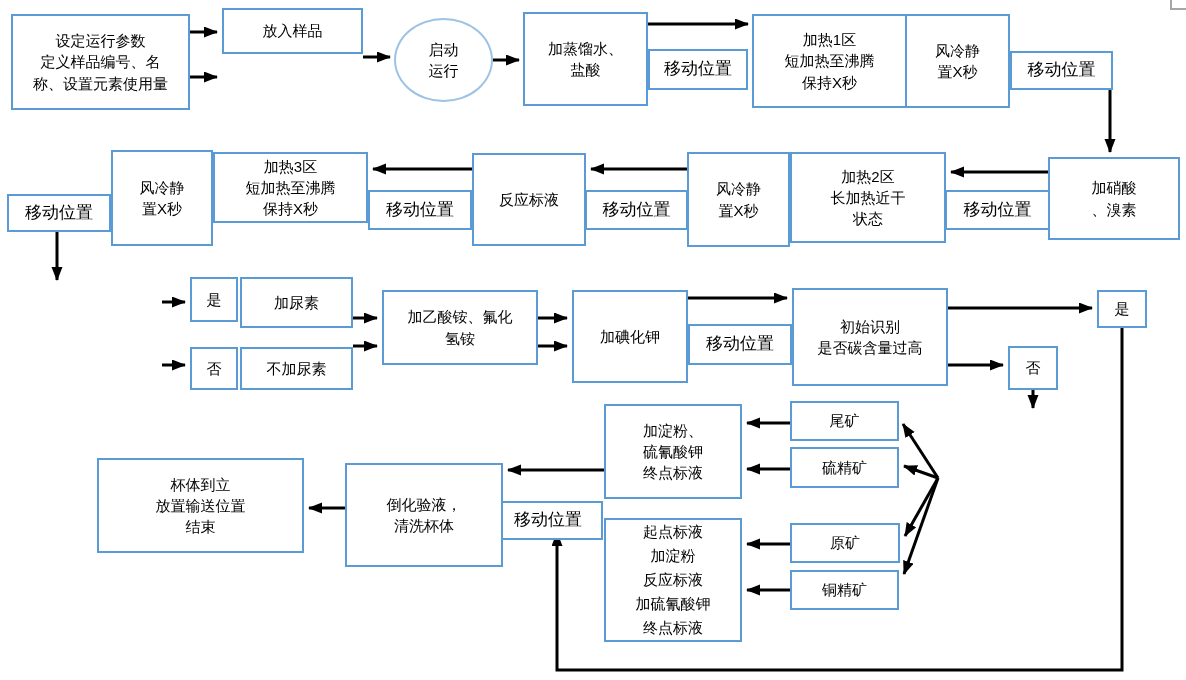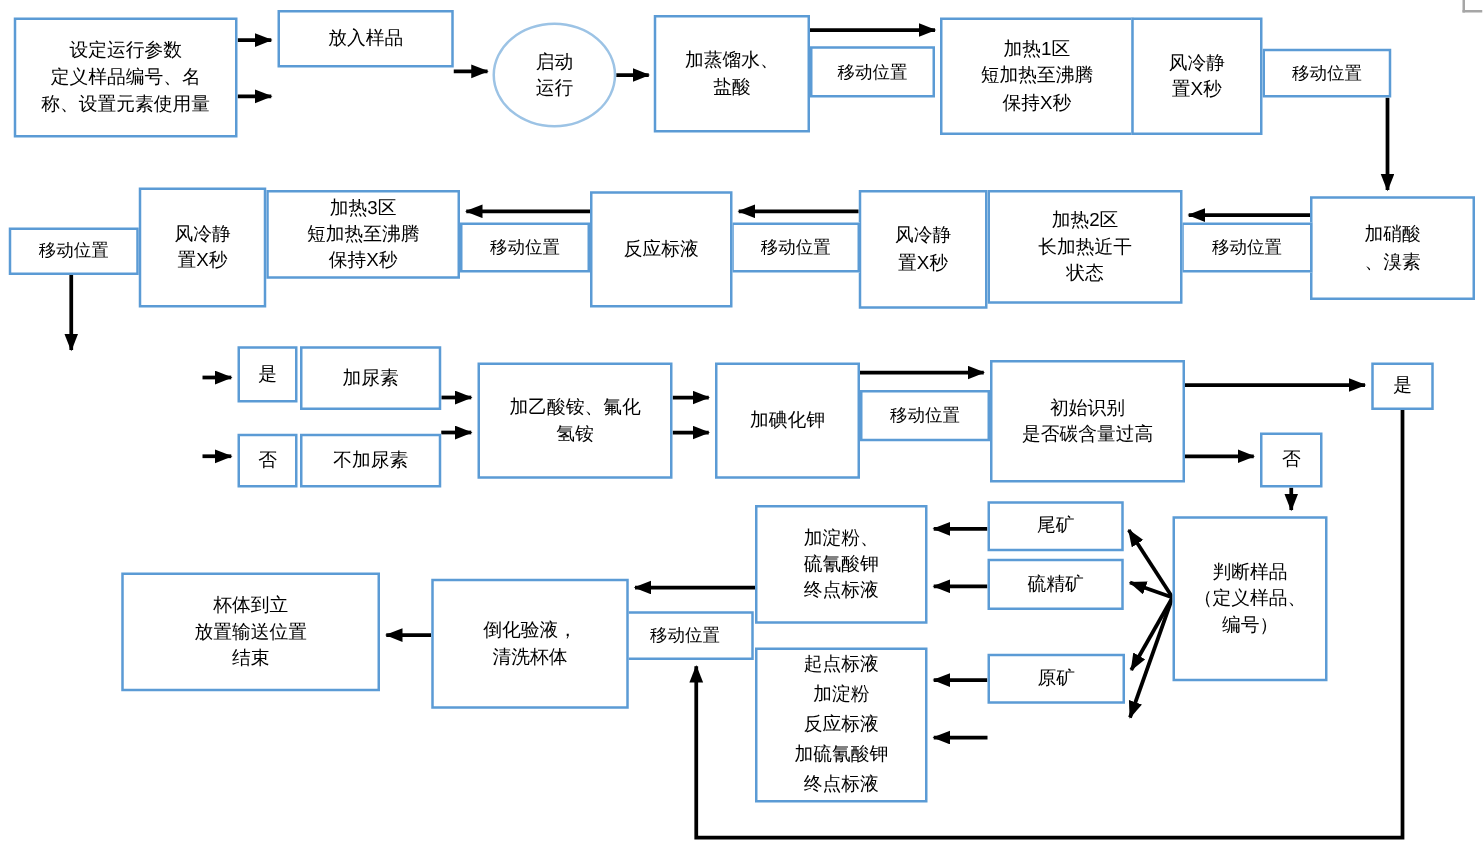--- a/index.html
+++ b/index.html
@@ -22,21 +22,21 @@
     position:absolute;
     box-sizing:border-box;
     border:2px solid var(--blue);
     background:#ffffff;
     display:flex;align-items:center;justify-content:center;
     text-align:center;
     white-space:pre-line;
     font-size:15px;line-height:1.42;
     z-index:2;
   }
-  .box.small{font-size:14px;}
+  .box.small{font-size:17px;margin-top:12px;}
   .ellipse{border-radius:50%;border-color:var(--circle-blue);text-align:center;}
   .tall{line-height:1.6;}
   .corner-artifact{
     position:absolute;
     box-sizing:border-box;
     border-left:2px solid #a6a6a6;
     border-bottom:2px solid #a6a6a6;
     background:transparent;
     z-index:2;
   }
@@ -170,54 +170,52 @@
   </div>
   <div class="box" style="left:240px;top:277px;width:113px;height:51px">
     <span>加尿素</span>
   </div>
   <div class="box" style="left:190px;top:347px;width:48px;height:43px">
     <span>否</span>
   </div>
   <div class="box" style="left:240px;top:347px;width:113px;height:43px">
     <span>不加尿素</span>
   </div>
-  <div class="box" style="left:382px;top:290px;width:156px;height:93px">
+  <div class="box" style="left:382px;top:290px;width:156px;height:75px">
     <span>加乙酸铵、氟化
 氢铵</span>
   </div>
   <div class="box" style="left:572px;top:290px;width:116px;height:93px">
     <span>加碘化钾</span>
   </div>
   <div class="box small" style="left:688px;top:312px;width:104px;height:41px">
     <span>移动位置</span>
   </div>
   <div class="box" style="left:792px;top:288px;width:156px;height:98px">
     <span>初始识别
 是否碳含量过高</span>
   </div>
   <div class="box" style="left:1097px;top:290px;width:50px;height:38px">
     <span>是</span>
   </div>
   <div class="box" style="left:1008px;top:346px;width:50px;height:44px">
     <span>否</span>
   </div>
 
-  <div class="box" style="left:938px;top:413px;width:124px;height:132px">
-    <span>判断样品
-（定义样品、
-编号）</span>
-  </div>
   <div class="box" style="left:790px;top:401px;width:109px;height:40px">
     <span>尾矿</span>
   </div>
   <div class="box" style="left:790px;top:447px;width:109px;height:41px">
     <span>硫精矿</span>
   </div>
   <div class="box" style="left:790px;top:523px;width:110px;height:40px">
     <span>原矿</span>
+  </div>
+  <div class="box" style="left:790px;top:570px;width:109px;height:40px">
+    <span>铜精矿</span>
   </div>
   <div class="box" style="left:604px;top:404px;width:138px;height:95px">
     <span>加淀粉、
 硫氰酸钾
 终点标液</span>
   </div>
   <div class="box tall" style="left:604px;top:518px;width:138px;height:124px">
     <span>起点标液
 加淀粉
 反应标液

